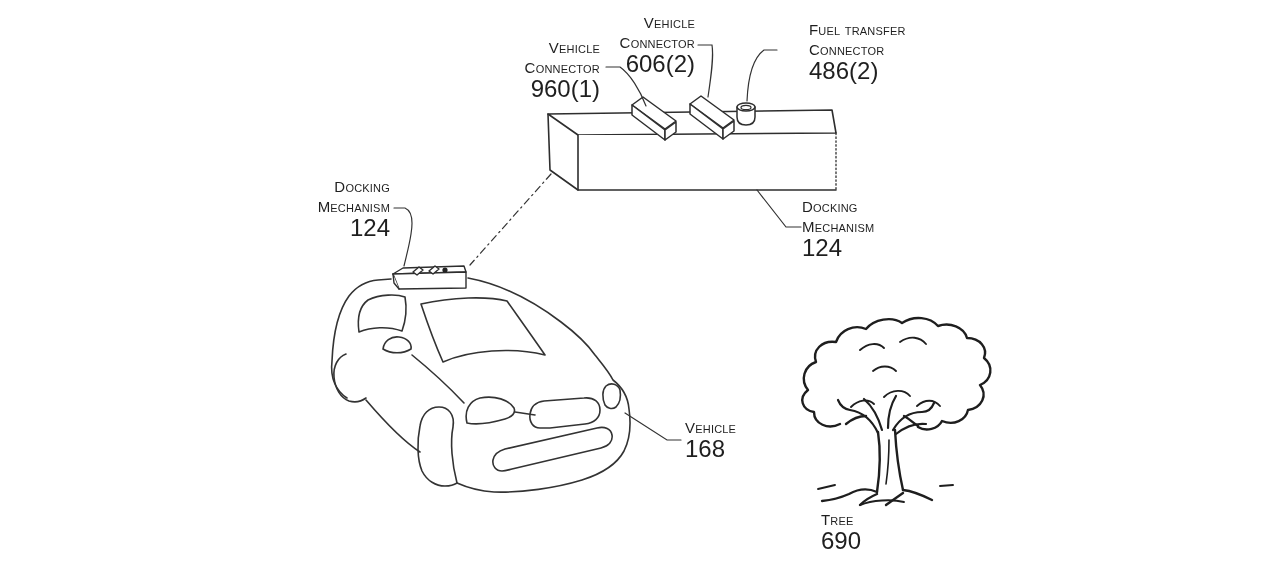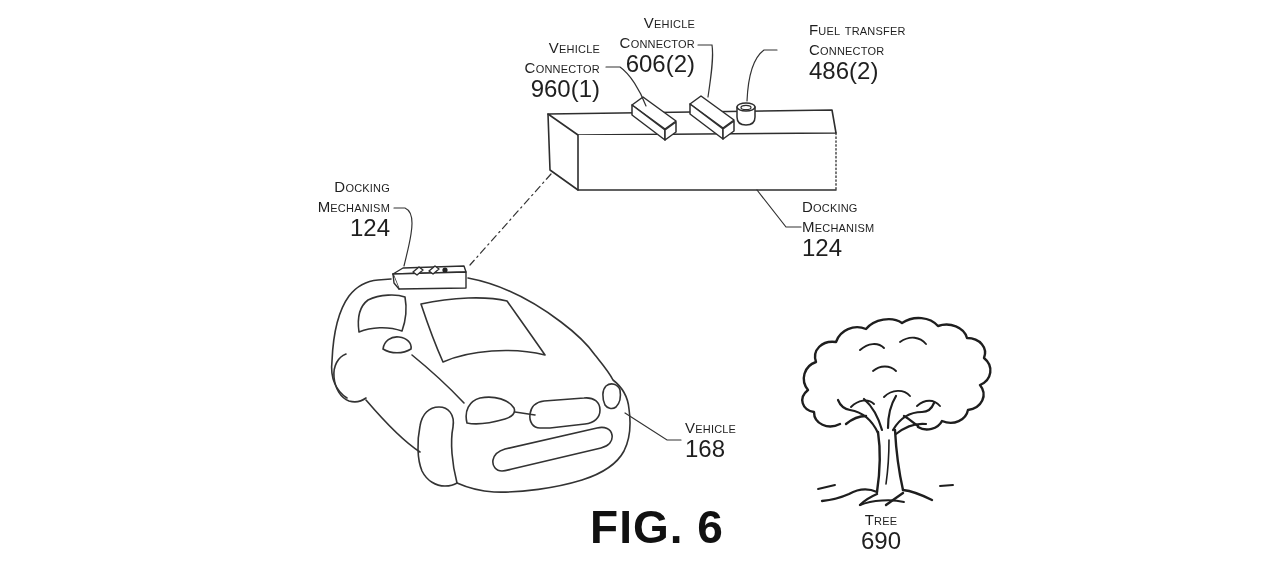--- a/index.html
+++ b/index.html
@@ -23,21 +23,21 @@
     letter-spacing:.2px;
     white-space:nowrap;
   }
   .callout .ref{
     font-size:24px;
     line-height:21px;
     white-space:nowrap;
   }
   .align-right{text-align:right;}
   .align-left{text-align:left;}
-  .align-center{text-align:center;}
+  .align-center{text-align:left;}
   .fig-caption{
     position:absolute;
     left:577px;top:500px;width:160px;
     text-align:center;
     font-size:46px;
     font-weight:600;
     color:#111;
     letter-spacing:1px;
     white-space:nowrap;
   }
@@ -200,15 +200,14 @@
   <div class="callout align-left" style="left:685px;top:418px;">
     <div class="cap">Vehicle</div>
     <div class="ref">168</div>
   </div>
 
   <div class="callout align-center" style="left:821px;top:510px;width:120px;">
     <div class="cap">Tree</div>
     <div class="ref">690</div>
   </div>
 
-  <div class="fig-caption">FIG. 6</div>
 
 </div>
 
 </body></html>

